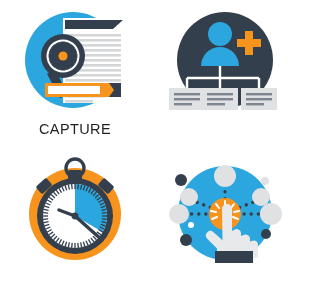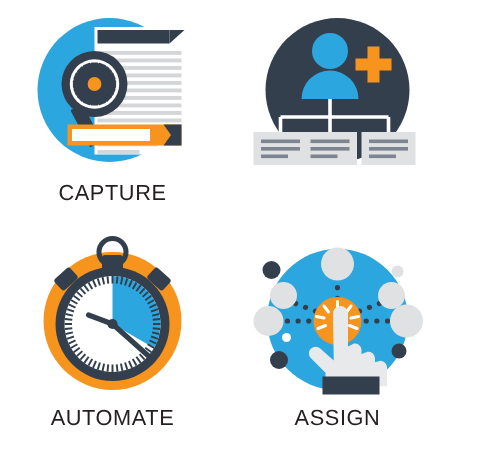--- a/index.html
+++ b/index.html
@@ -246,21 +246,20 @@
           </g>
         </g>
 
         <g>
           <line x1="60" y1="60" x2="87" y2="84" stroke="#343F4D" stroke-width="3.4" stroke-linecap="round"></line>
           <line x1="60" y1="60" x2="44" y2="54" stroke="#343F4D" stroke-width="3.4" stroke-linecap="round"></line>
           <circle cx="60" cy="60" r="3.4" fill="#343F4D"></circle>
         </g>
       </svg>
     </div>
-    <div class="label">AUTOMATE</div>
   </div>
 
   <div class="cell cell-bottom">
     <div class="icon-wrap">
       <svg viewBox="0 0 120 112" width="120" height="112">
 
         <circle cx="60" cy="57" r="47" fill="#2BA6DE"></circle>
 
         <g stroke="#343F4D" stroke-width="3.4" stroke-linecap="round" stroke-dasharray="0.1 7" fill="none">
           <line x1="60" y1="50" x2="60" y2="24"></line>
@@ -305,16 +304,15 @@
                    h-41
                    v-9
                    l-10 -10
                    a4.5 4.5 0 0 1 6.5 -6.2
                    l9 8
                    z" fill="#E8E9EA"></path>
           <rect x="50" y="95" width="38" height="12" fill="#343F4D"></rect>
         </g>
       </svg>
     </div>
-    <div class="label">ASSIGN</div>
   </div>
 
 </div>
 
 </body></html>

